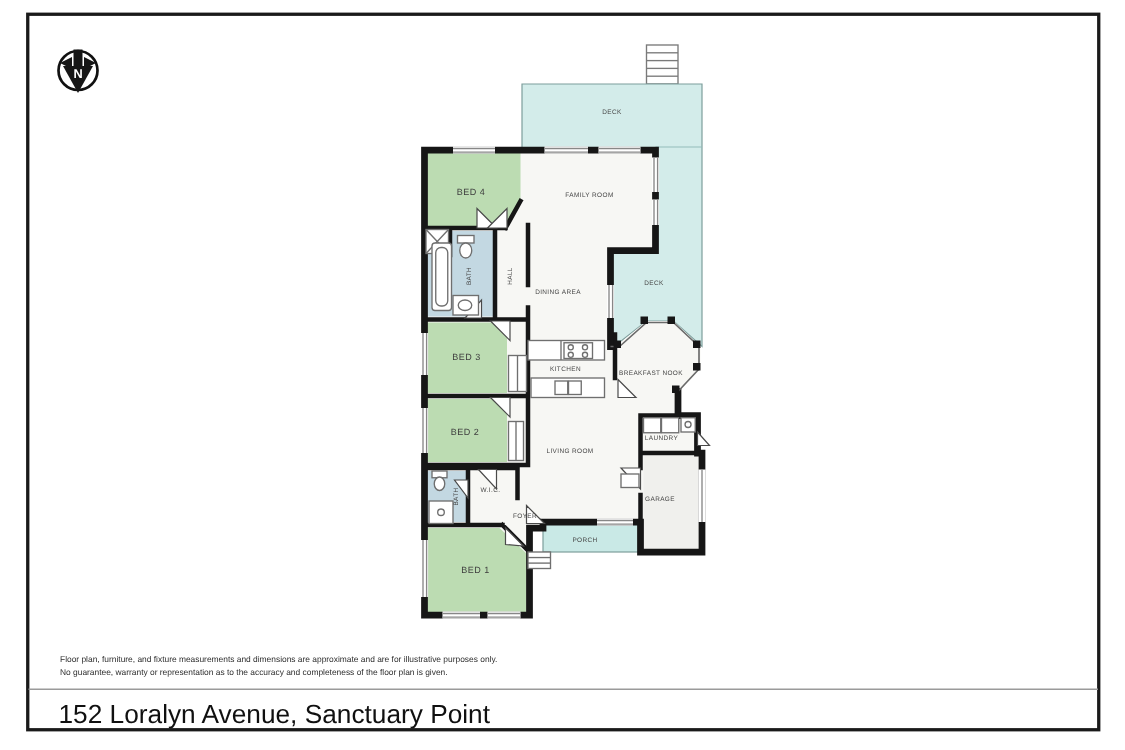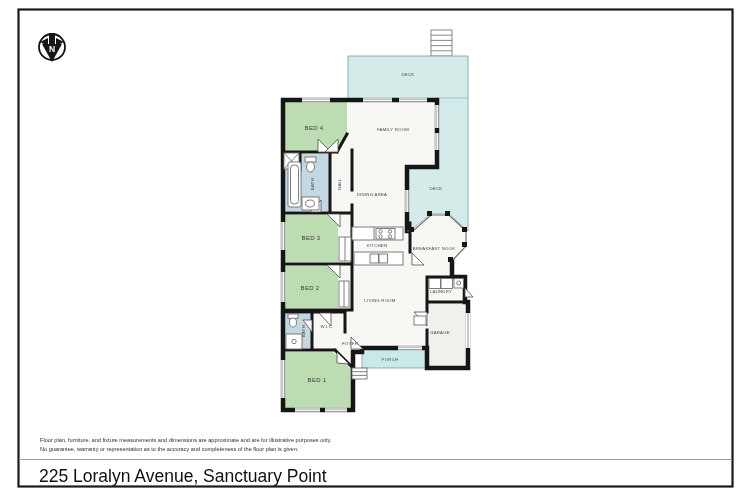--- a/index.html
+++ b/index.html
@@ -222,13 +222,13 @@
     <text class="room-label" x="390" y="361">PORCH</text>
     <text class="room-label" x="440" y="334">GARAGE</text>
   </g>
 </svg>
 
 <div class="disclaimer">
   <div>Floor plan, furniture, and fixture measurements and dimensions are approximate and are for illustrative purposes only.</div>
   <div>No guarantee, warranty or representation as to the accuracy and completeness of the floor plan is given.</div>
 </div>
 
-<div class="address-bar">225 Loralyn Avenue, Sanctuary Point</div>
+<div class="address-bar">152 Loralyn Avenue, Sanctuary Point</div>
 
 </body></html>

